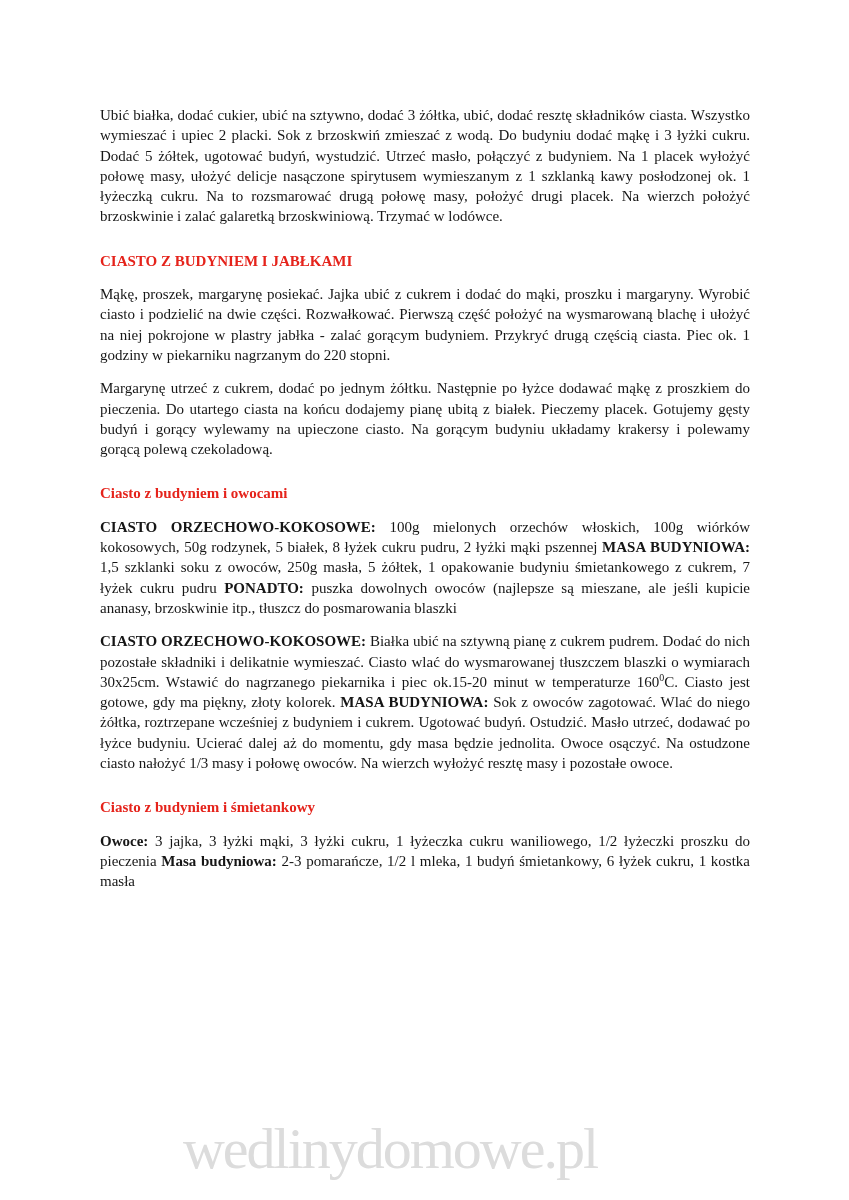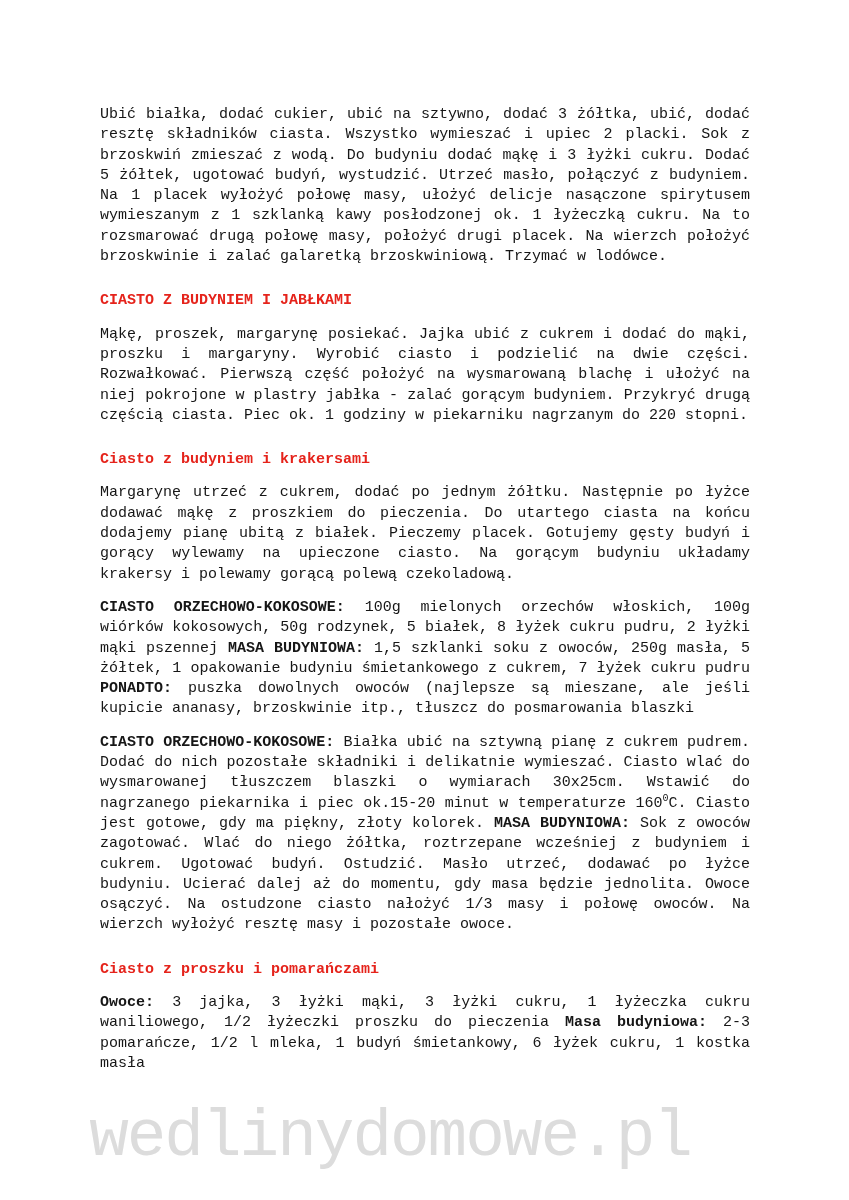--- a/index.html
+++ b/index.html
@@ -2,21 +2,21 @@
 <html style="--heading-color: #e5231b; --text-color: #161616; --watermark-color: #dcdcdc;"><head>
 <meta charset="utf-8">
 <style>
   html, body { margin: 0; padding: 0; background: #ffffff; }
   .page {
     position: relative;
     width: 780px;
     height: 1200px;
     background: #ffffff;
     overflow: hidden;
-    font-family: Liberation Mono, monospace;
+    font-family: Liberation Serif, serif;
   }
   .content {
     position: absolute;
     left: 100px;
     top: 105px;
     width: 650px;
     color: var(--text-color, #161616);
     font-size: 15px;
     line-height: 20.3px;
     z-index: 2;
@@ -32,39 +32,39 @@
     font-weight: bold;
     color: var(--heading-color, #e5231b);
     text-align: left;
   }
   .bold { font-weight: bold; }
   sup { font-size: 10px; line-height: 0; }
   .watermark {
     position: absolute;
     left: 50%;
     transform: translateX(-50%);
-    bottom: 25px;
-    font-size: 66px;
+    bottom: 18px;
+    font-size: 58px;
     font-weight: normal;
     letter-spacing: -2px;
     color: var(--watermark-color, #dcdcdc);
     white-space: nowrap;
     z-index: 1;
     user-select: none;
   }
 </style>
 </head>
 <body>
 
 <div class="page">
   <div class="content">
       <p class="para"><span>Ubić białka, dodać cukier, ubić na sztywno, dodać 3 żółtka, ubić, dodać resztę składników ciasta. Wszystko wymieszać i upiec 2 placki. Sok z brzoskwiń zmieszać z wodą. Do budyniu dodać mąkę i 3 łyżki cukru. Dodać 5 żółtek, ugotować budyń, wystudzić. Utrzeć masło, połączyć z budyniem. Na 1 placek wyłożyć połowę masy, ułożyć delicje nasączone spirytusem wymieszanym z 1 szklanką kawy posłodzonej ok. 1 łyżeczką cukru. Na to rozsmarować drugą połowę masy, położyć drugi placek. Na wierzch położyć brzoskwinie i zalać galaretką brzoskwiniową. Trzymać w lodówce.</span></p>
       <h2 class="heading">CIASTO Z BUDYNIEM I JABŁKAMI</h2>
       <p class="para"><span>Mąkę, proszek, margarynę posiekać. Jajka ubić z cukrem i dodać do mąki, proszku i margaryny. Wyrobić ciasto i podzielić na dwie części. Rozwałkować. Pierwszą część położyć na wysmarowaną blachę i ułożyć na niej pokrojone w plastry jabłka - zalać gorącym budyniem. Przykryć drugą częścią ciasta. Piec ok. 1 godziny w piekarniku nagrzanym do 220 stopni.</span></p>
-      <h2 class="heading">Ciasto z budyniem i krakersami</h2>
       <p class="para"><span>Margarynę utrzeć z cukrem, dodać po jednym żółtku. Następnie po łyżce dodawać mąkę z proszkiem do pieczenia. Do utartego ciasta na końcu dodajemy pianę ubitą z białek. Pieczemy placek. Gotujemy gęsty budyń i gorący wylewamy na upieczone ciasto. Na gorącym budyniu układamy krakersy i polewamy gorącą polewą czekoladową.</span></p>
+      <h2 class="heading">Ciasto z budyniem i owocami</h2>
       <p class="para"><span class="bold">CIASTO ORZECHOWO-KOKOSOWE:</span><span> 100g mielonych orzechów włoskich, 100g wiórków kokosowych, 50g rodzynek, 5 białek, 8 łyżek cukru pudru, 2 łyżki mąki pszennej </span><span class="bold">MASA BUDYNIOWA:</span><span> 1,5 szklanki soku z owoców, 250g masła, 5 żółtek, 1 opakowanie budyniu śmietankowego z cukrem, 7 łyżek cukru pudru </span><span class="bold">PONADTO:</span><span> puszka dowolnych owoców (najlepsze są mieszane, ale jeśli kupicie ananasy, brzoskwinie itp., tłuszcz do posmarowania blaszki</span></p>
       <p class="para"><span class="bold">CIASTO ORZECHOWO-KOKOSOWE:</span><span> Białka ubić na sztywną pianę z cukrem pudrem. Dodać do nich pozostałe składniki i delikatnie wymieszać. Ciasto wlać do wysmarowanej tłuszczem blaszki o wymiarach 30x25cm. Wstawić do nagrzanego piekarnika i piec ok.15-20 minut w temperaturze 160</span><sup>0</sup><span>C. Ciasto jest gotowe, gdy ma piękny, złoty kolorek. </span><span class="bold">MASA BUDYNIOWA:</span><span> Sok z owoców zagotować. Wlać do niego żółtka, roztrzepane wcześniej z budyniem i cukrem. Ugotować budyń. Ostudzić. Masło utrzeć, dodawać po łyżce budyniu. Ucierać dalej aż do momentu, gdy masa będzie jednolita. Owoce osączyć. Na ostudzone ciasto nałożyć 1/3 masy i połowę owoców. Na wierzch wyłożyć resztę masy i pozostałe owoce.</span></p>
-      <h2 class="heading">Ciasto z proszku i pomarańczami</h2>
+      <h2 class="heading">Ciasto z budyniem i śmietankowy</h2>
       <p class="para"><span class="bold">Owoce:</span><span> 3 jajka, 3 łyżki mąki, 3 łyżki cukru, 1 łyżeczka cukru waniliowego, 1/2 łyżeczki proszku do pieczenia </span><span class="bold">Masa budyniowa:</span><span> 2-3 pomarańcze, 1/2 l mleka, 1 budyń śmietankowy, 6 łyżek cukru, 1 kostka masła</span></p>
     </div>
   <div class="watermark">wedlinydomowe.pl</div>
 </div>
 
 </body></html>

